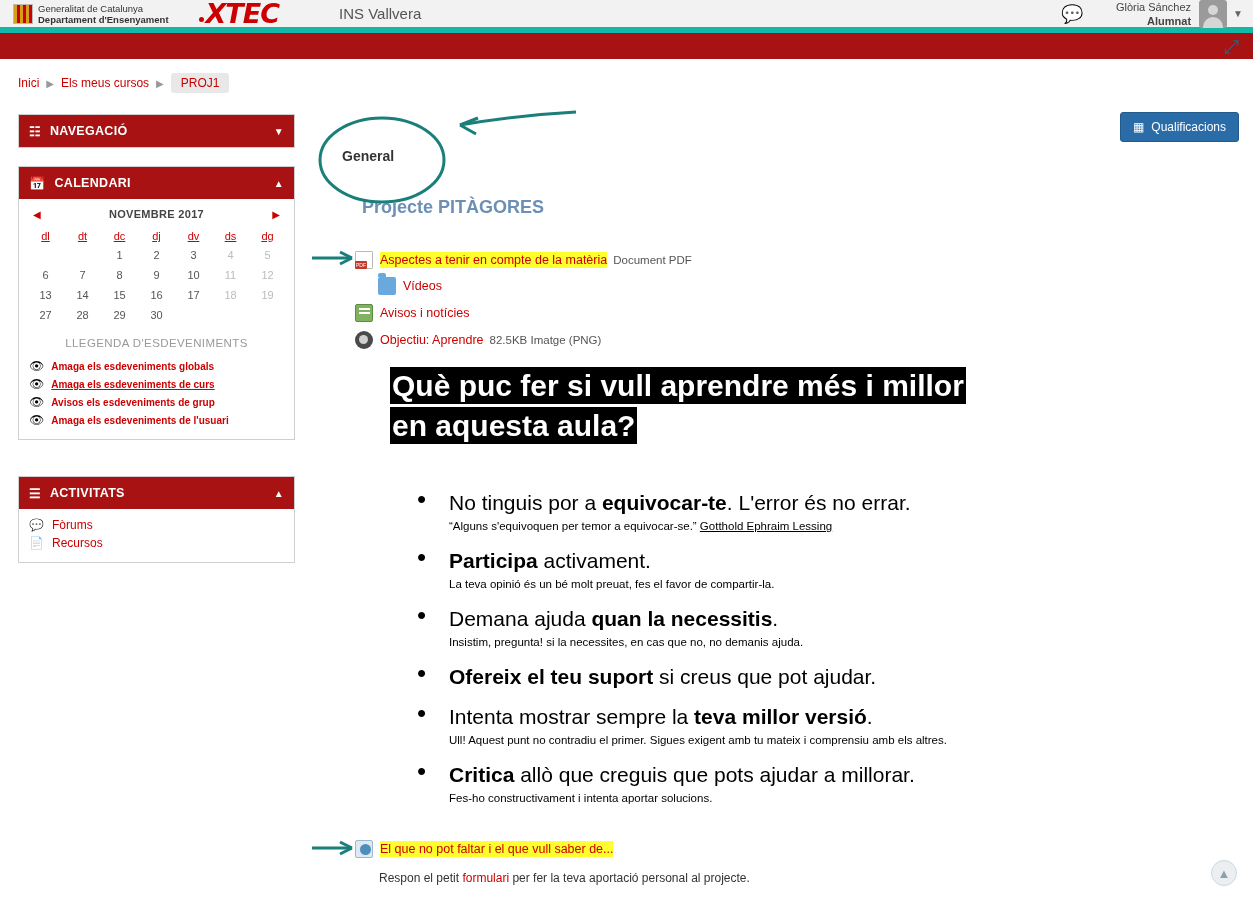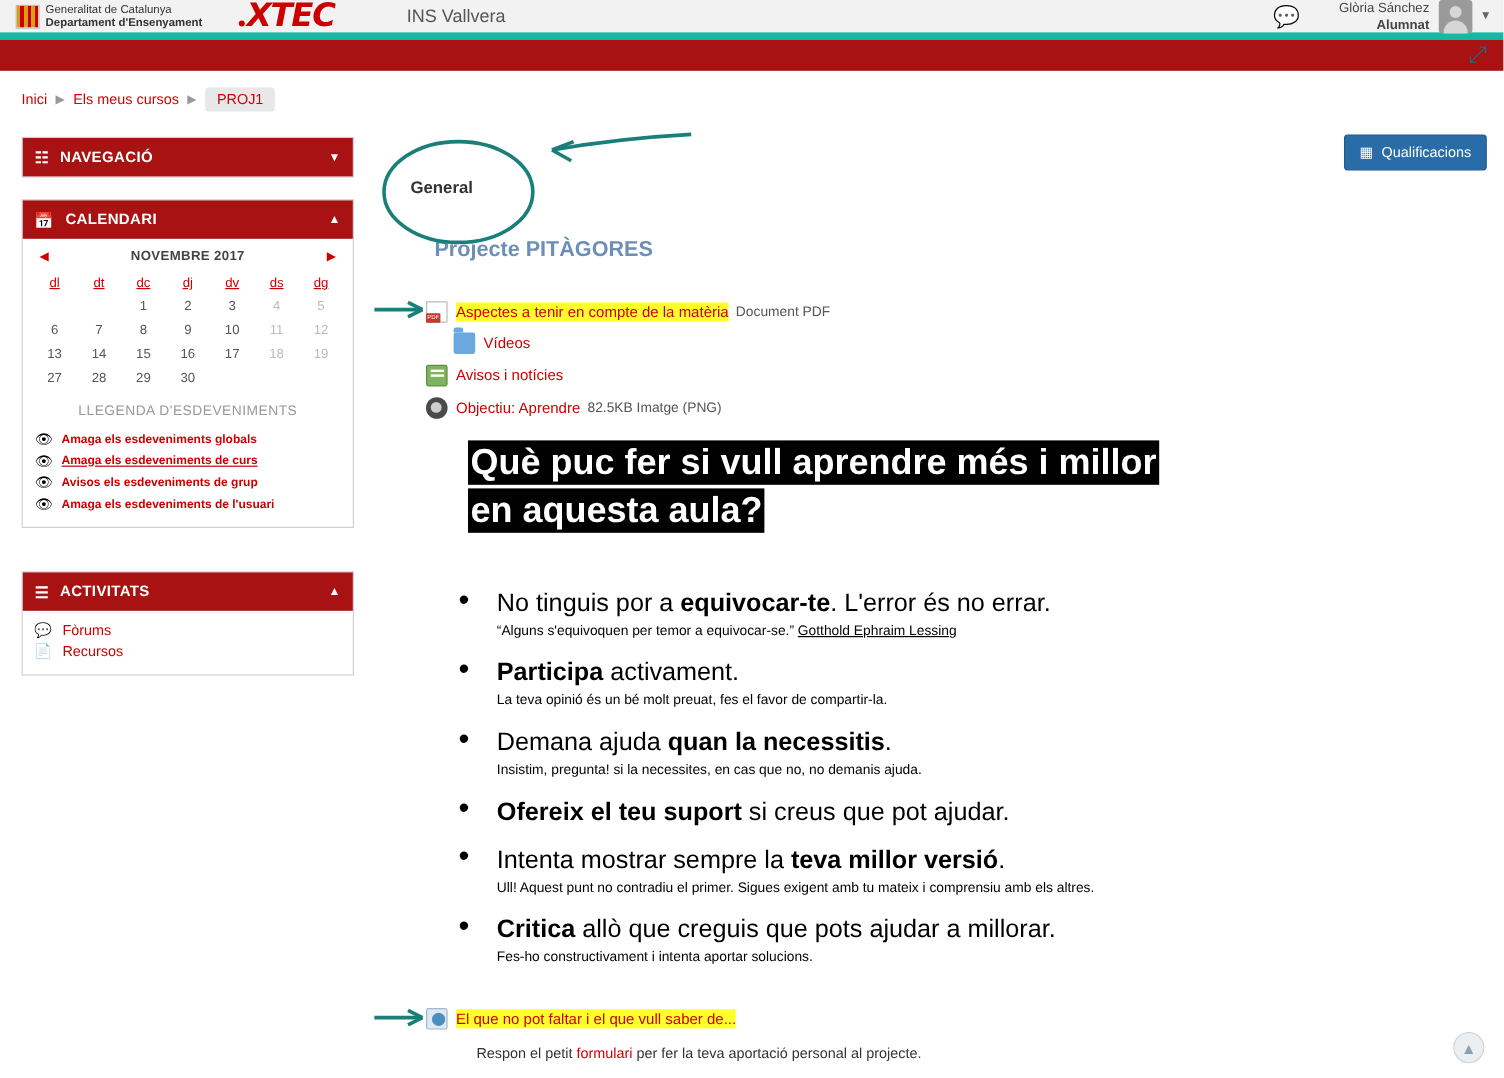--- a/index.html
+++ b/index.html
@@ -200,34 +200,34 @@
   .banner {
     position: absolute; top: 366px; left: 390px; width: 658px;
   }
   .banner span {
     background: #000; color: #fff; font-size: 30px; font-weight: bold;
     line-height: 1.33; padding: 2px 2px; box-decoration-break: clone;
     -webkit-box-decoration-break: clone;
   }
 
   
-  .bullets { position: absolute; top: 490px; left: 378px; width: 700px; }
+  .bullets { position: absolute; top: 490px; left: 413px; width: 700px; }
   .bullet { position: relative; margin-bottom: 14px; padding-left: 36px; }
   .bullet::before {
     content: "•"; position: absolute; left: 4px; top: -4px;
     font-size: 26px; color: #000; line-height: 26px;
   }
   .bullet .main { font-size: 21px; color: #000; line-height: 26px; }
   .bullet .main b { font-weight: bold; }
   .bullet .sub { font-size: 11.5px; color: #000; margin-top: 3px; line-height: 15px; }
   .bullet .sub .u { text-decoration: underline; }
 
   #res-form { position: absolute; top: 840px; left: 355px; display: flex; align-items: center; }
   .form-note {
-    position: absolute; top: 871px; left: 397px; font-size: 12px; color: #333;
+    position: absolute; top: 871px; left: 379px; font-size: 12px; color: #333;
   }
   .form-note a { color: #c00; text-decoration: none; }
 
   
   .anno { position: absolute; pointer-events: none; }
   .backtotop {
     position: absolute; right: 16px; bottom: 12px; width: 26px; height: 26px;
     border-radius: 50%; background: #eceff1; border: 1px solid #cfd6da;
     display: flex; align-items: center; justify-content: center;
     color: #8ba2ad; font-size: 13px;

